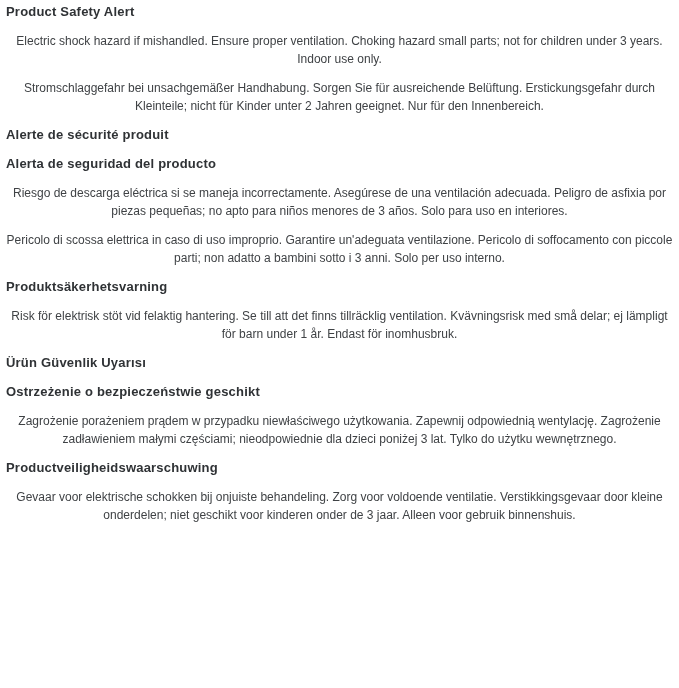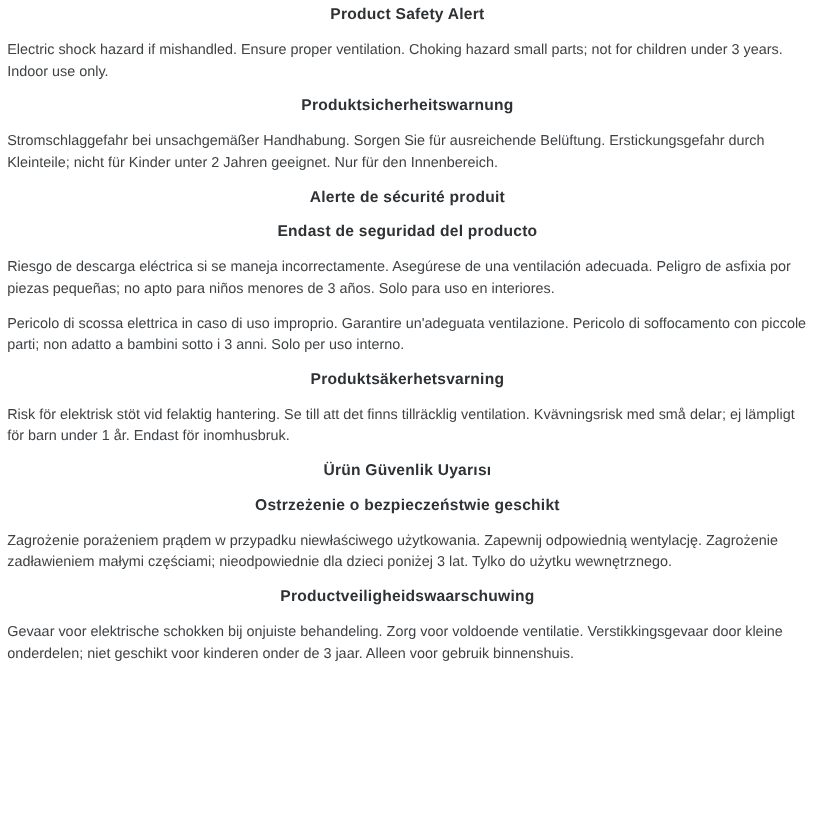--- a/index.html
+++ b/index.html
@@ -21,52 +21,52 @@
   .alert-section {
     margin: 0;
   }
   .section-heading {
     margin: 0 0 11px 0;
     font-size: 13px;
     line-height: 18px;
     font-weight: 700;
     letter-spacing: 0.2px;
     color: #2f3235;
-    text-align: center;
+    text-align: left;
   }
   .section-body {
     margin: 0 auto 11px auto;
     max-width: 667px;
     font-size: 12px;
     line-height: 18px;
     font-weight: 400;
     color: #3f4245;
+    text-align: center;
   }
 </style>
 </head>
 <body>
 
 <div class="page">
 
   <section class="alert-section">
     <h2 class="section-heading">Product Safety Alert</h2>
     <p class="section-body">Electric shock hazard if mishandled. Ensure proper ventilation. Choking hazard small parts; not for children under 3 years. Indoor use only.</p>
   </section>
 
   <section class="alert-section">
-    <h2 class="section-heading">Produktsicherheitswarnung</h2>
     <p class="section-body">Stromschlaggefahr bei unsachgemäßer Handhabung. Sorgen Sie für ausreichende Belüftung. Erstickungsgefahr durch Kleinteile; nicht für Kinder unter 2 Jahren geeignet. Nur für den Innenbereich.</p>
   </section>
 
   <section class="alert-section">
     <h2 class="section-heading">Alerte de sécurité produit</h2>
   </section>
 
   <section class="alert-section">
-    <h2 class="section-heading">Endast de seguridad del producto</h2>
+    <h2 class="section-heading">Alerta de seguridad del producto</h2>
     <p class="section-body">Riesgo de descarga eléctrica si se maneja incorrectamente. Asegúrese de una ventilación adecuada. Peligro de asfixia por piezas pequeñas; no apto para niños menores de 3 años. Solo para uso en interiores.</p>
   </section>
 
   <section class="alert-section">
     <p class="section-body">Pericolo di scossa elettrica in caso di uso improprio. Garantire un'adeguata ventilazione. Pericolo di soffocamento con piccole parti; non adatto a bambini sotto i 3 anni. Solo per uso interno.</p>
   </section>
 
   <section class="alert-section">
     <h2 class="section-heading">Produktsäkerhetsvarning</h2>
     <p class="section-body">Risk för elektrisk stöt vid felaktig hantering. Se till att det finns tillräcklig ventilation. Kvävningsrisk med små delar; ej lämpligt för barn under 1 år. Endast för inomhusbruk.</p>

